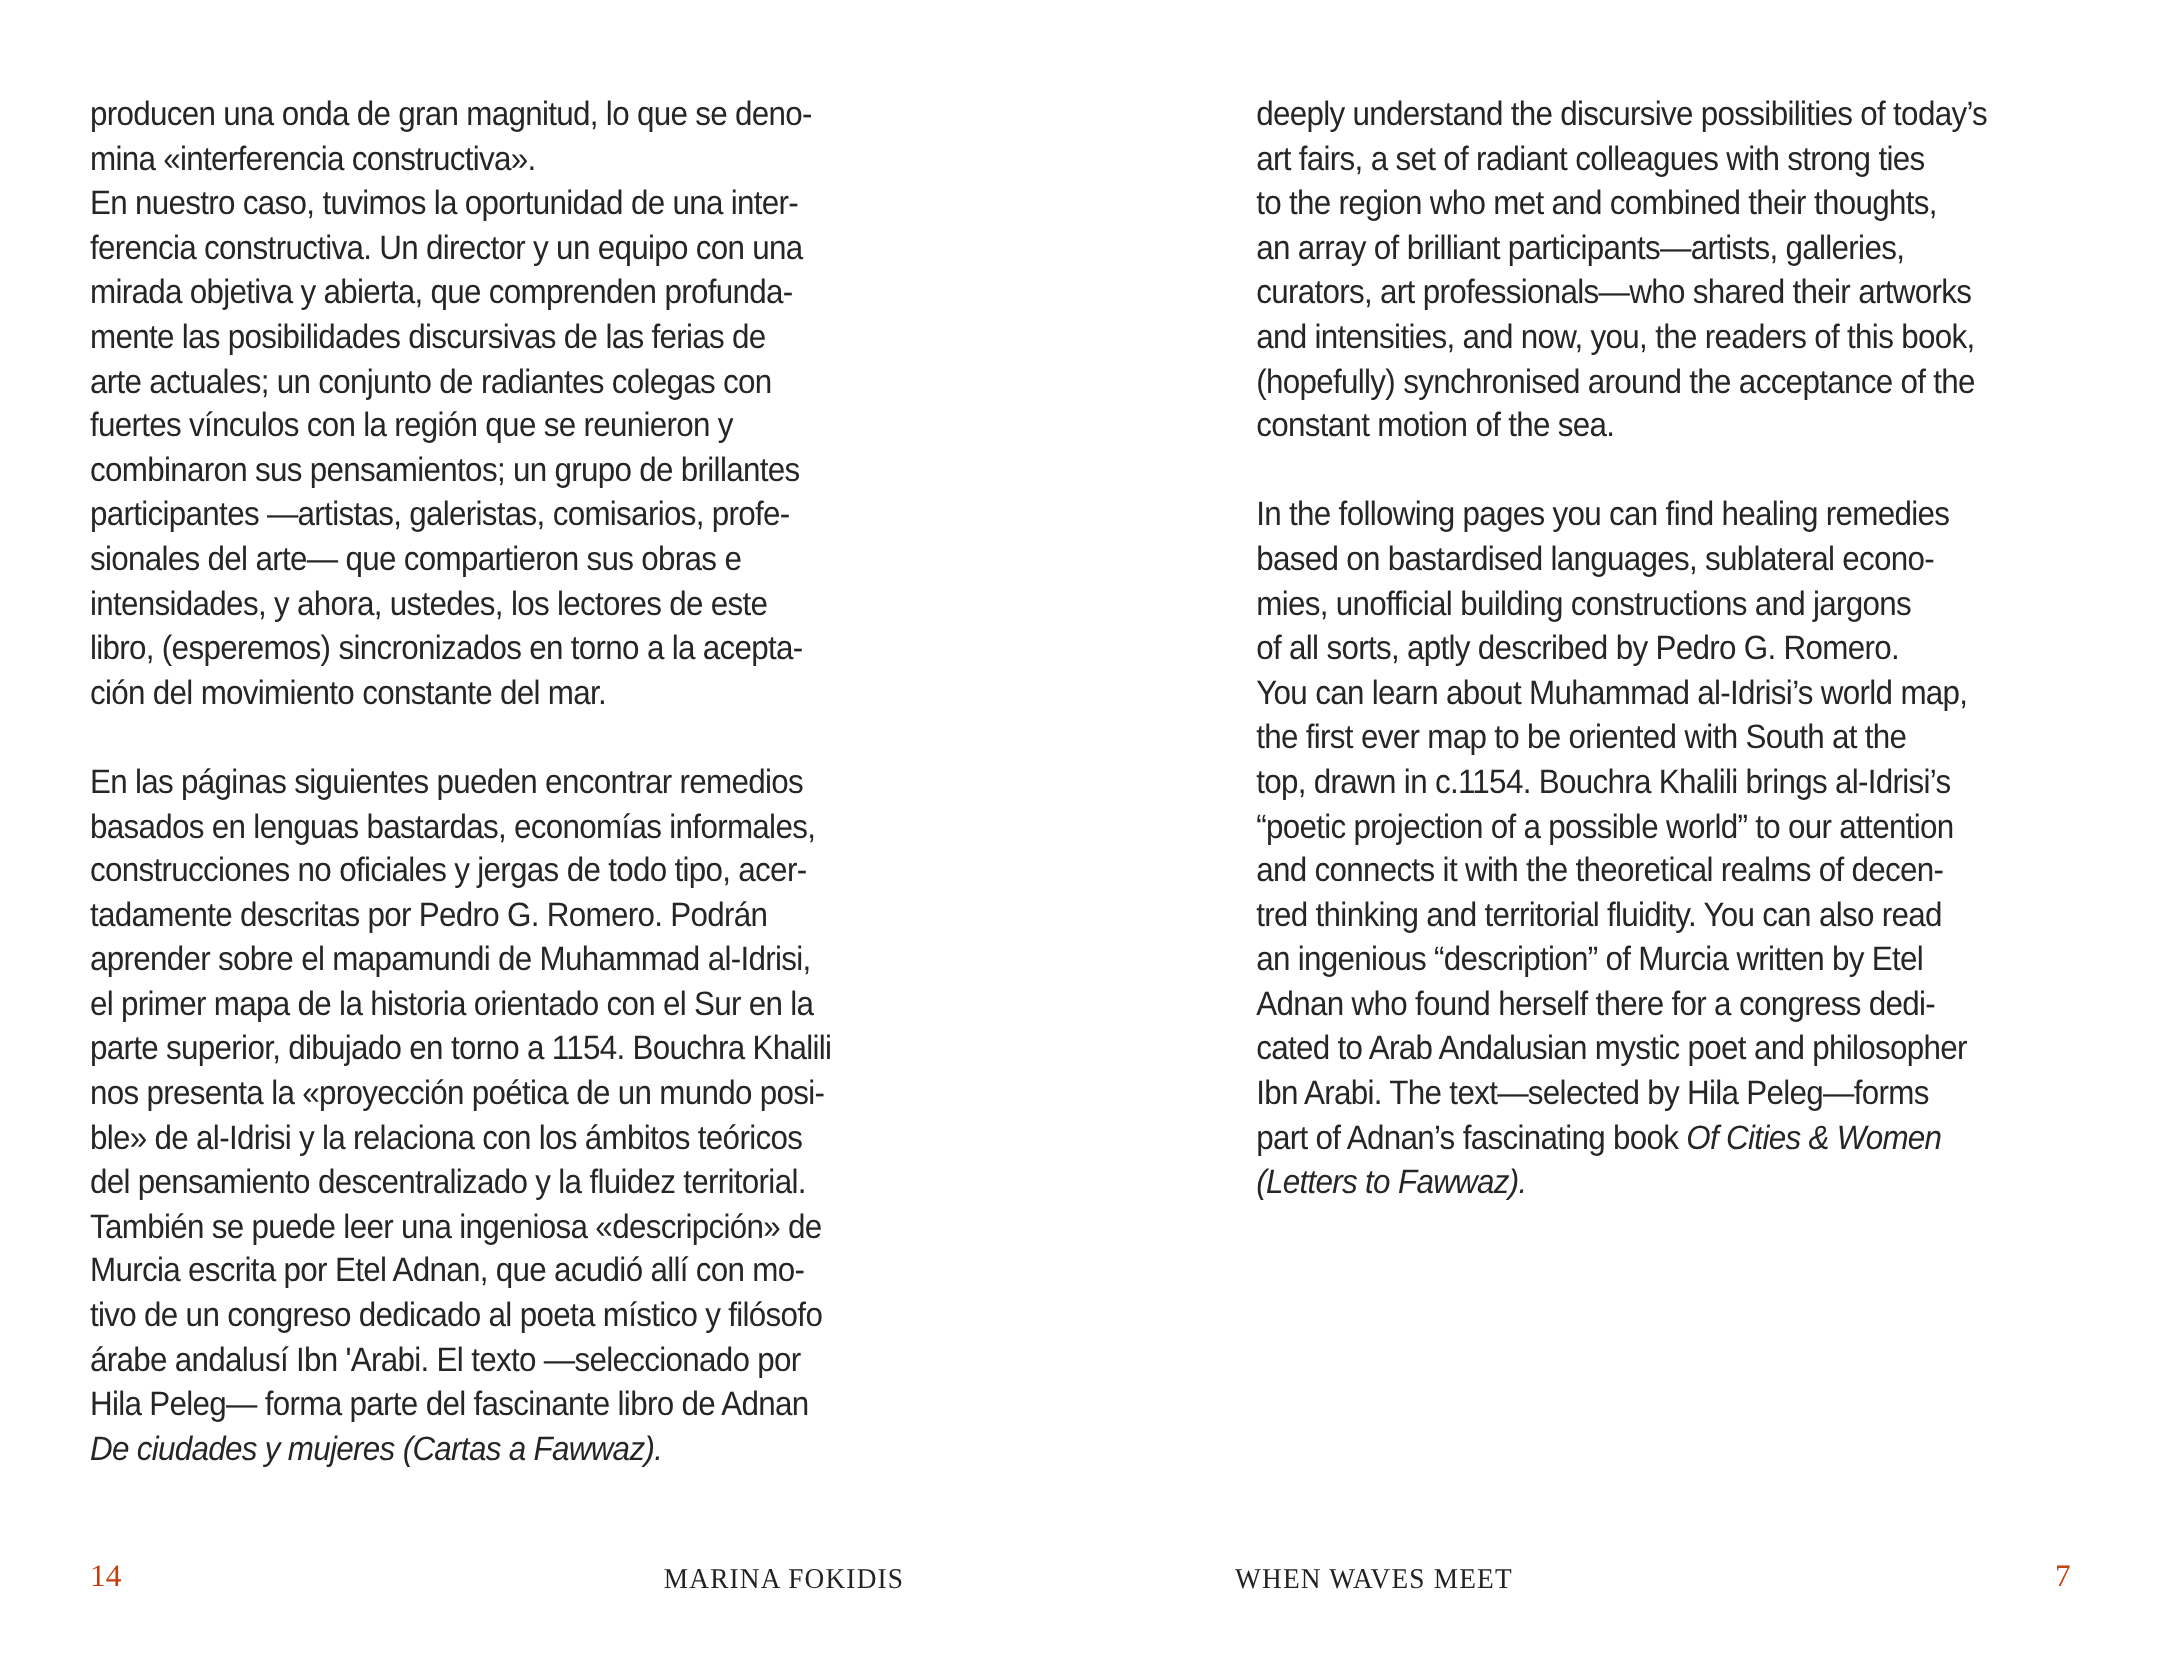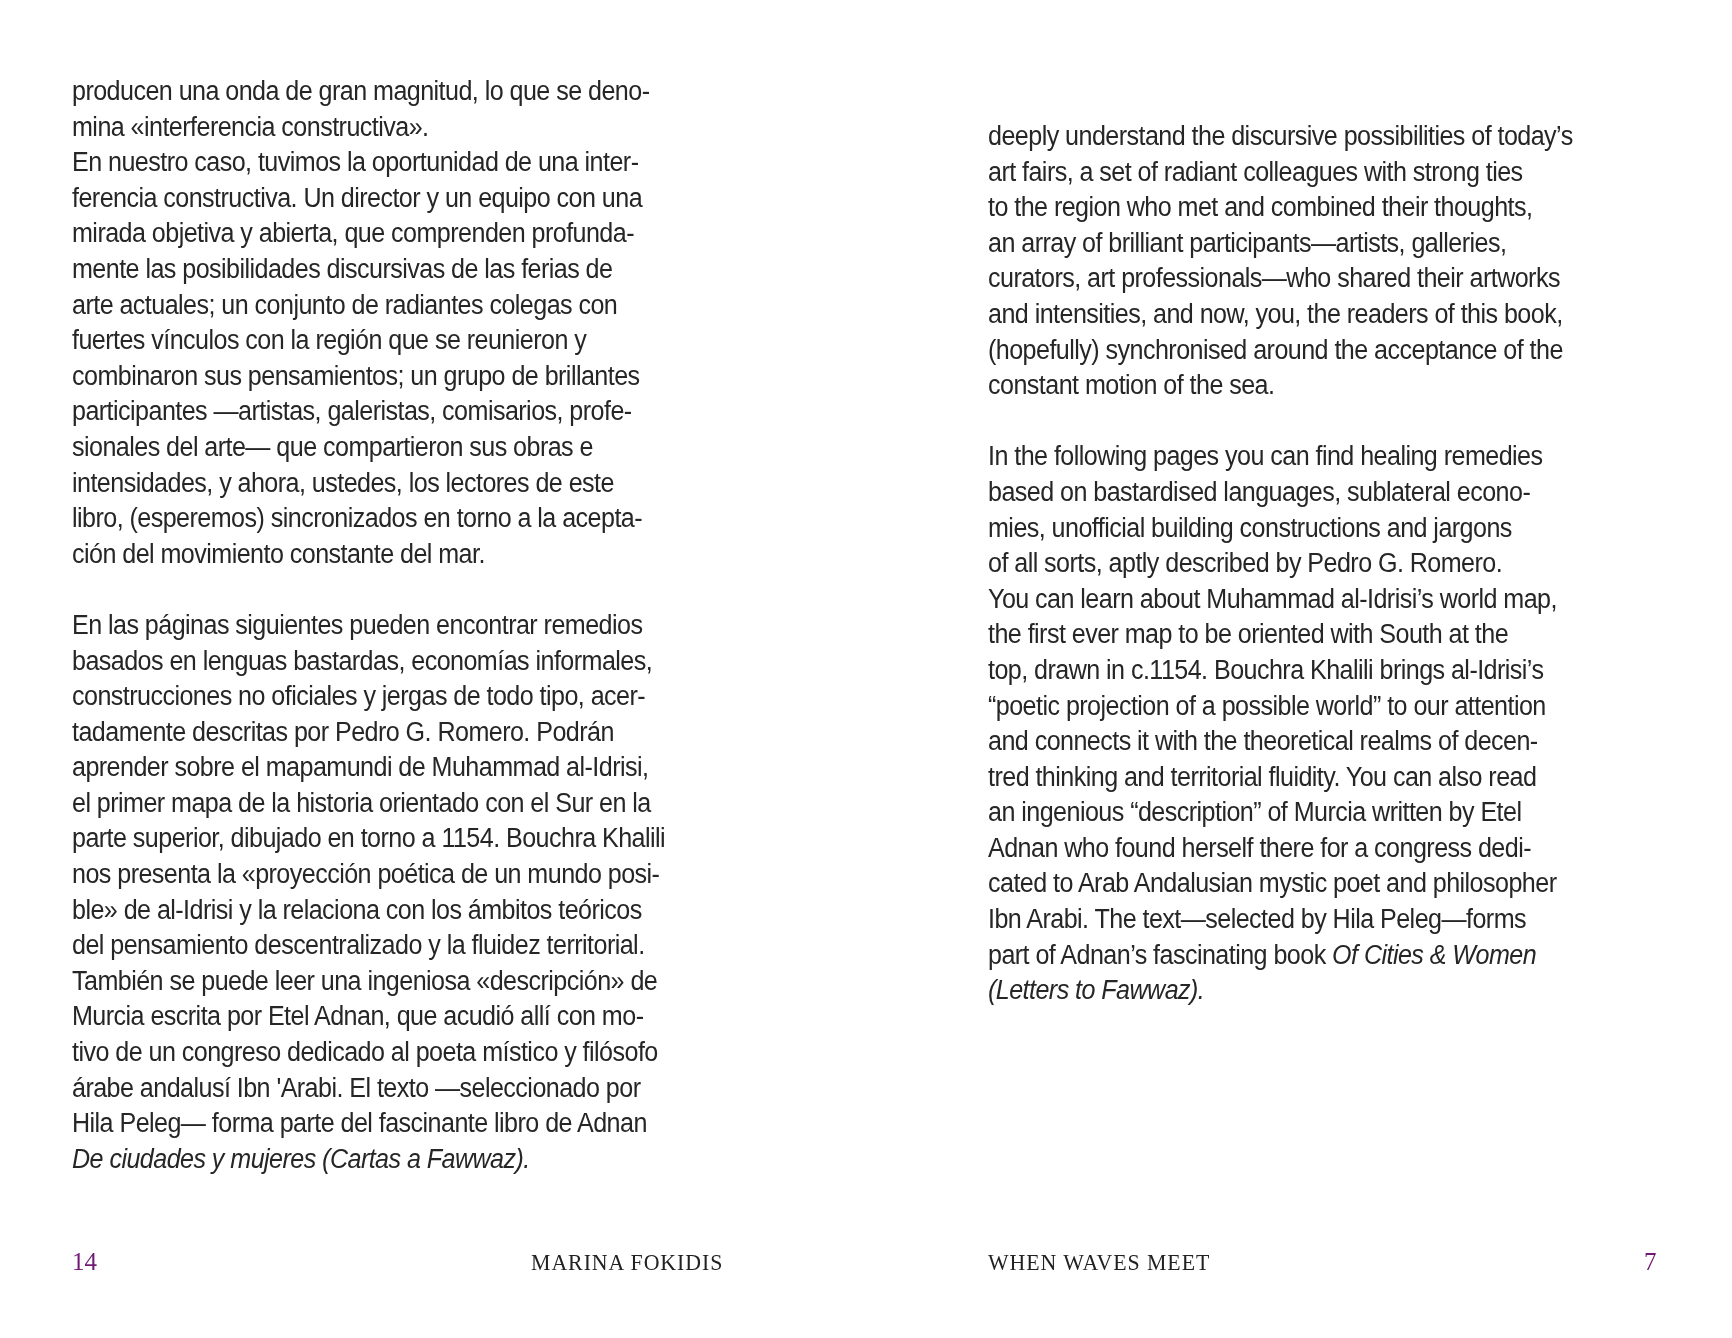--- a/index.html
+++ b/index.html
@@ -7,30 +7,30 @@
   .page { position:absolute; top:0; height:1338px; }
   .page-left { left:0; width:866px; }
   .page-right { left:866px; width:866px; }
   .column {
     position:absolute; top:74px;
     font-family:Liberation Sans, sans-serif;
     font-size:27px; color:#262626;
     letter-spacing:-0.6px;
   }
   .page-left .column { left:72px; }
-  .page-right .column { left:122px;margin-top:45px; }
+  .page-right .column { left:139px; }
   .line {
     display:block; white-space:nowrap; height:35.6px; line-height:35.6px;
     transform-origin:left center; transform:scaleX(0.93);
   }
   .blank { display:block; height:35.6px; }
   .italic { font-style:italic; }
   .folio {
     position:absolute; top:1248px;
-    font-family:"Liberation Serif", serif; font-size:25px; color:#701a75;
+    font-family:"Liberation Serif", serif; font-size:25px; color:#c2410c;
   }
   .runhead {
     position:absolute; top:1250px;
     font-family:"Liberation Serif", serif; font-size:23px; color:#222;
     letter-spacing:1px; transform:scaleX(0.95); transform-origin:left center;
   }
 </style>
 </head>
 <body>
 

